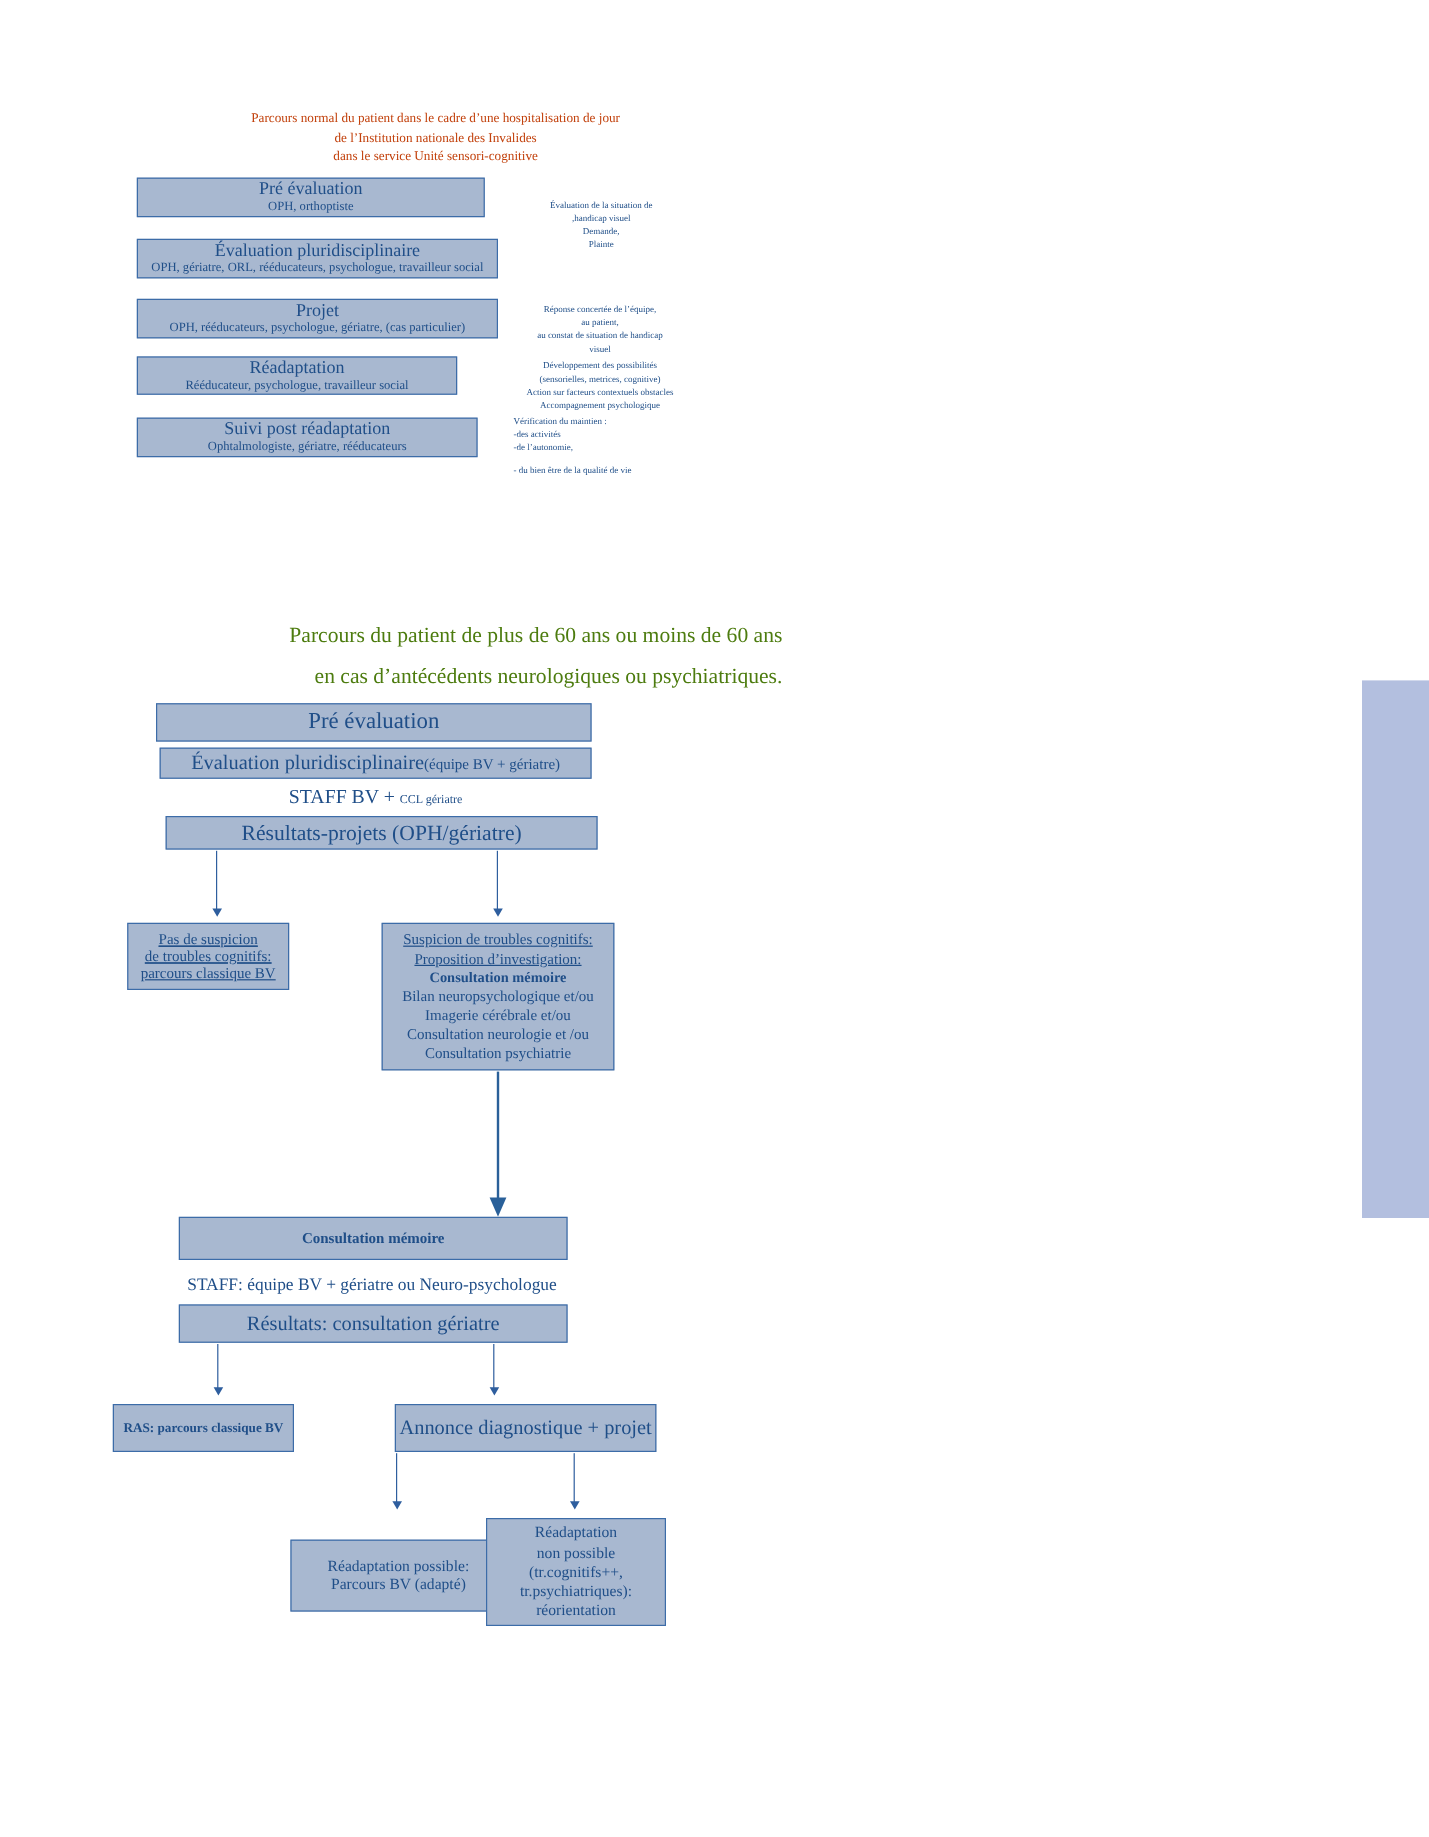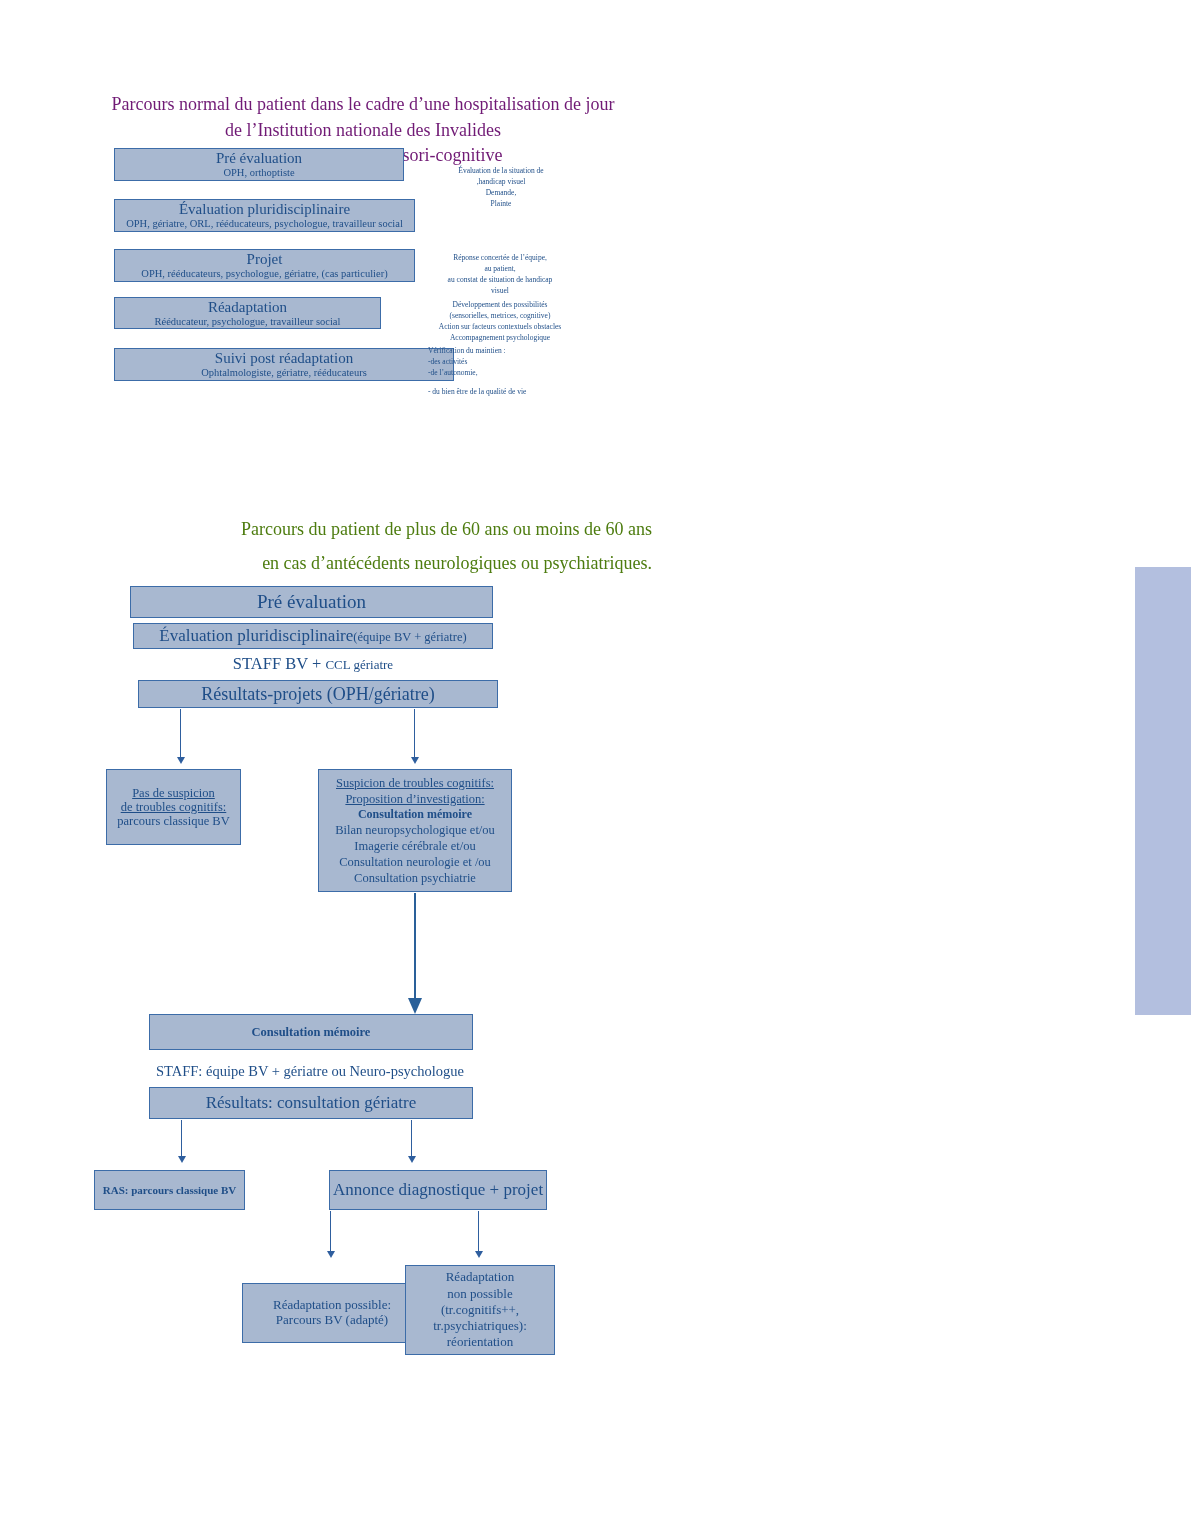--- a/index.html
+++ b/index.html
@@ -24,22 +24,22 @@
     color:#1F4E88;
     line-height:1.12;
   }
   .box .l1{font-size:15px;}
   .box .l2{font-size:10.5px;}
 
   
   .plain{position:absolute;text-align:center;color:#1F4E88;}
 
   .title{
-    position:absolute;text-align:center;color:#701a75;
-    font-size:18px;line-height:1.42;
+    position:absolute;text-align:center;color:#c2410c;
+    font-size:11px;line-height:1.42;
   }
   .title2{
     position:absolute;text-align:right;color:#4d7c0f;
     font-size:18px;line-height:1.9;
   }
 
   
   .note{
     position:absolute;text-align:center;color:#1F4E88;
     font-size:7.5px;line-height:1.45;
@@ -92,21 +92,21 @@
   <div class="box" style="left:114px;top:249px;width:301px;height:33px;">
     <div class="l1">Projet</div>
     <div class="l2">OPH, rééducateurs, psychologue, gériatre, (cas particulier)</div>
   </div>
 
   <div class="box" style="left:114px;top:297px;width:267px;height:32px;">
     <div class="l1">Réadaptation</div>
     <div class="l2">Rééducateur, psychologue, travailleur social</div>
   </div>
 
-  <div class="box" style="left:114px;top:348px;width:340px;height:33px;">
+  <div class="box" style="left:114px;top:348px;width:284px;height:33px;">
     <div class="l1">Suivi post réadaptation</div>
     <div class="l2">Ophtalmologiste, gériatre, rééducateurs</div>
   </div>
 
   <div class="note" style="left:427px;top:166px;width:148px;">
     <div>Évaluation de la situation de</div>
     <div>,handicap visuel</div>
     <div>Demande,</div>
     <div>Plainte</div>
   </div>
@@ -143,34 +143,34 @@
   </div>
 
   <div class="box" style="left:133px;top:623px;width:360px;height:26px;">
     <div style="display:flex;align-items:baseline;">
       <span style="font-size:17px;">Évaluation pluridisciplinaire </span>
       <span style="font-size:12.5px;">(équipe BV + gériatre)</span>
     </div>
   </div>
 
   <div class="plain" style="left:133px;top:654px;width:360px;">
-    <span style="font-size:16.5px;">STAFF BV + </span><span style="font-size:13px;">CCL gériatre</span>
+    <span style="font-size:16.5px;">STAFF BV + </span><span style="font-size:10px;">CCL gériatre</span>
   </div>
 
   <div class="box" style="left:138px;top:680px;width:360px;height:28px;font-size:18px;">
     <div>Résultats-projets (OPH/gériatre)</div>
   </div>
 
   <div class="arrow-line" style="left:180px;top:709px;height:50px;"></div>
   <div class="arrow-head" style="left:177px;top:757px;"></div>
 
   <div class="arrow-line" style="left:414px;top:709px;height:50px;"></div>
   <div class="arrow-head" style="left:411px;top:757px;"></div>
 
-  <div class="box" style="left:106px;top:769px;width:135px;height:76px;font-size:12.5px;">
+  <div class="box" style="left:106px;top:769px;width:135px;height:56px;font-size:12.5px;text-decoration:underline;">
     <div><u class="ul">Pas de suspicion</u></div>
     <div><u class="ul">de troubles cognitifs:</u></div>
     <div>parcours classique BV</div>
   </div>
 
   <div class="box" style="left:318px;top:769px;width:194px;height:123px;font-size:12.5px;line-height:1.28;">
     <div><u class="ul">Suspicion de troubles cognitifs:</u></div>
     <div><u class="ul">Proposition d’investigation:</u></div>
     <div class="bold" style="font-size:12px;">Consultation mémoire</div>
     <div>Bilan neuropsychologique et/ou</div>

